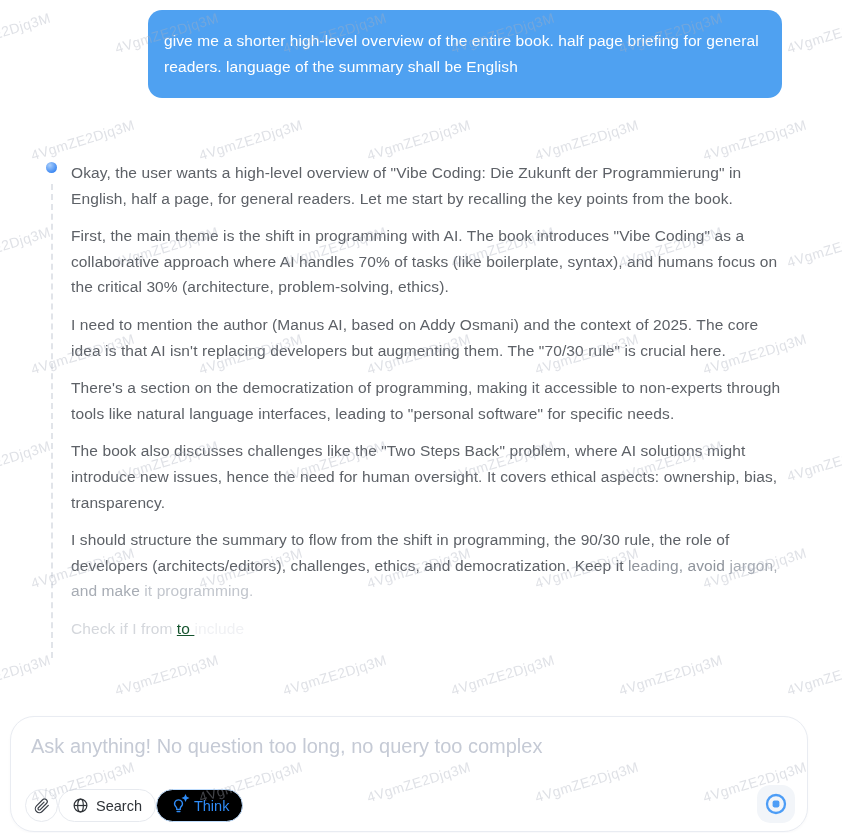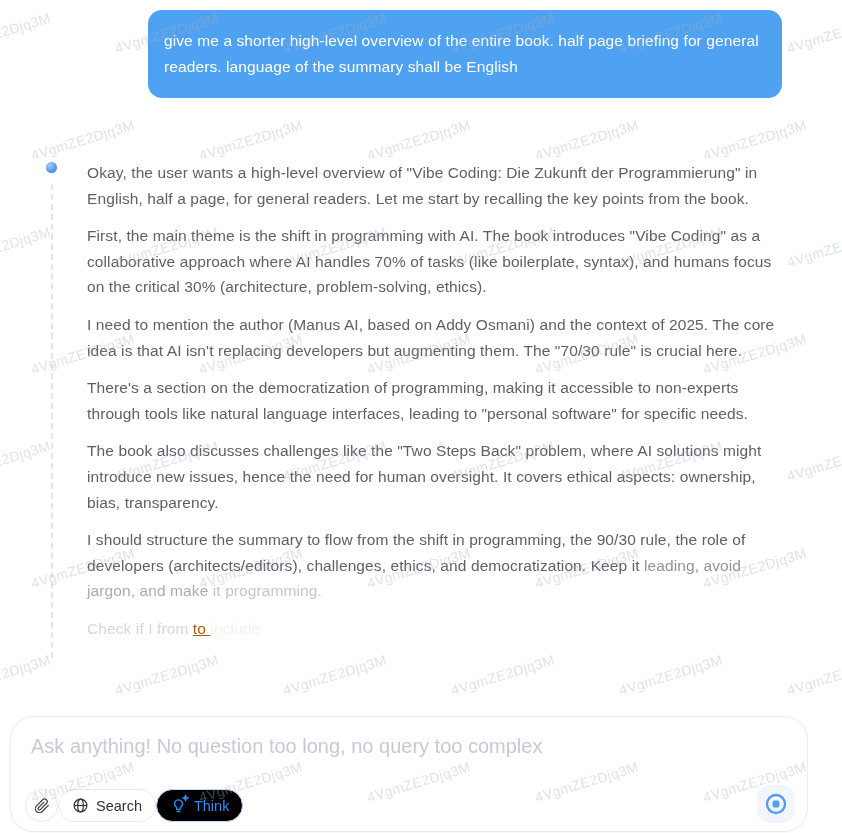--- a/index.html
+++ b/index.html
@@ -32,23 +32,23 @@
     background:radial-gradient(circle at 35% 30%,#A9CEFB,#3B87F2 75%);
   }
   .dash-line{
     position:absolute;left:51px;top:184px;height:474px;width:0;
     border-left:2px dashed #E1E4E9;
   }
   .thinking-body{
     position:absolute;left:71px;top:160px;width:712px;
     font-size:15.5px;line-height:25.6px;color:#5D6167;letter-spacing:.1px;
   }
-  .thinking-body p{margin:0 0 12px 16px;}
+  .thinking-body p{margin:0 0 12px 0;}
   .f1{color:#8F949C;} .f2{color:#A7ACB4;} .f3{color:#C2C6CD;}
-  .g0{color:#D4D7DC;} .g1{color:#a16207;text-decoration:underline;} .g2{color:#F0F1F4;}
+  .g0{color:#D4D7DC;} .g1{color:#14532d;text-decoration:underline;} .g2{color:#F0F1F4;}
 
   
   .composer{
     position:absolute;left:10px;top:716px;width:798px;height:116px;box-sizing:border-box;
     background:#fff;border:1.5px solid #E9ECF2;border-radius:24px;
     box-shadow:0 1px 3px rgba(30,40,60,.03);z-index:2;
   }
   .composer textarea{
     position:absolute;left:18px;top:16px;width:740px;height:44px;
     border:none;outline:none;resize:none;background:transparent;

